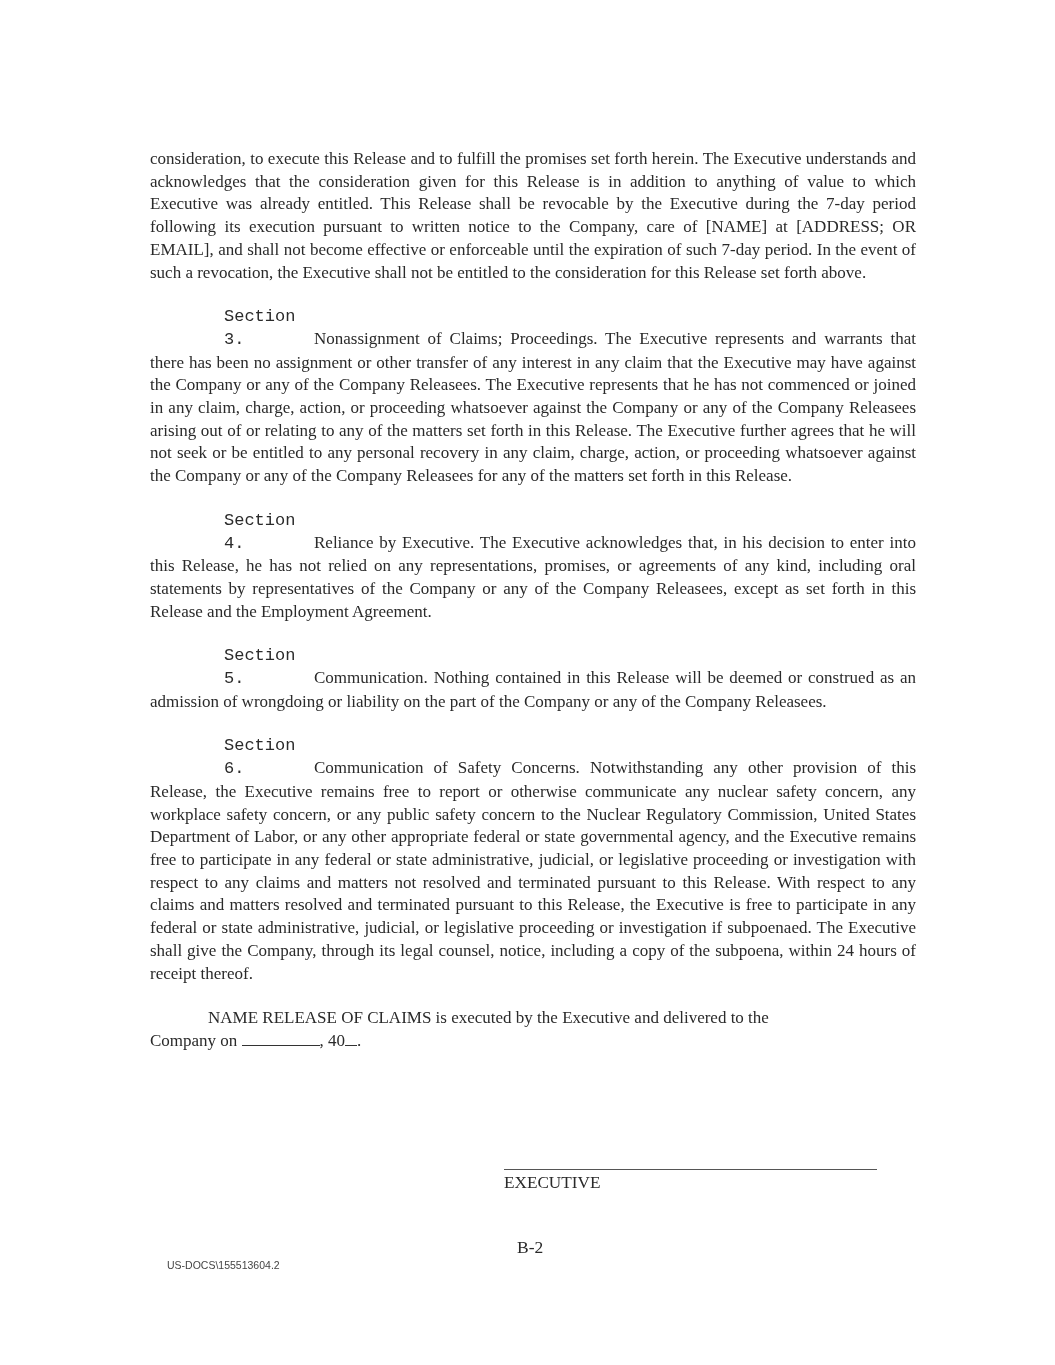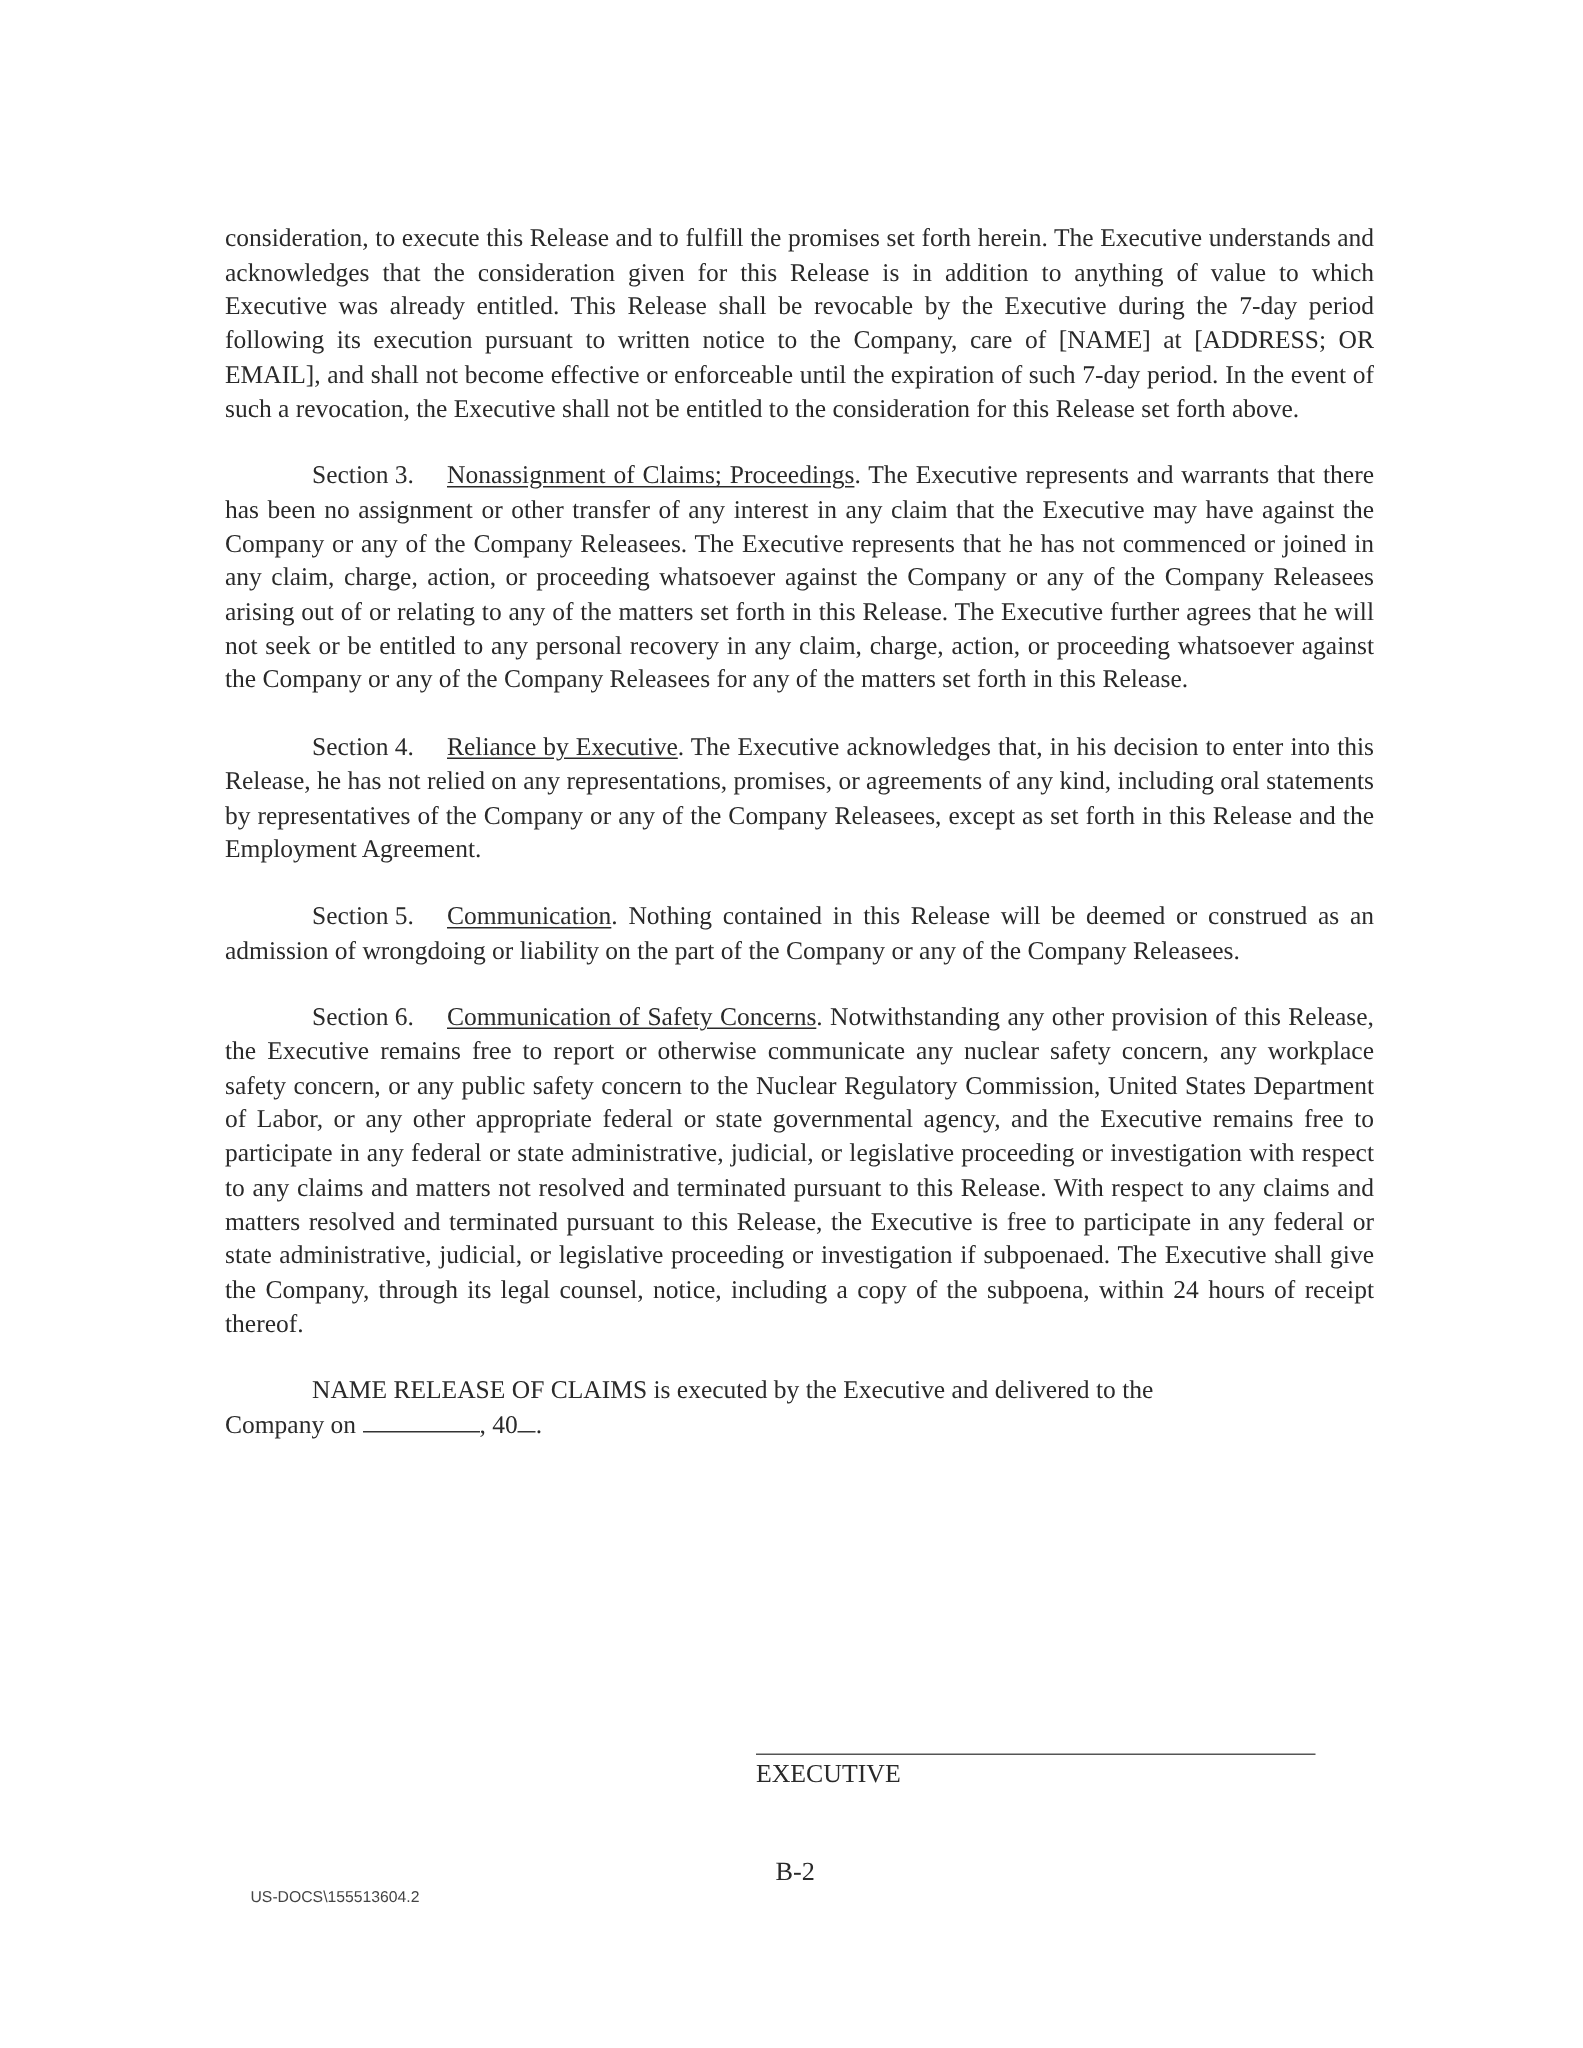--- a/index.html
+++ b/index.html
@@ -6,22 +6,22 @@
     body {
       width: 1055px; height: 1365px; position: relative; overflow: hidden;
       font-family: "Liberation Serif", "DejaVu Serif", serif;
       color: #2a2a2a;
     }
     .page { position: absolute; left: 150px; top: 148px; width: 766px; }
     .para {
       font-size: 17px; line-height: 22.7px; text-align: justify;
       margin: 0 0 22px 0;
     }
-    .para .sec { display: inline-block; width: 90px; margin-left: 58px; }
-    .para .heading { text-decoration: underline; text-underline-offset: 2px; }
+    .para .sec { display: inline-block; width: 90px; margin-left: 74px; font-family: Liberation Mono, monospace; }
+    .para .heading { text-underline-offset: 2px; }
     .para.ragged { text-align: left; }
     .sigline {
       position: absolute; left: 504px; top: 1169px; width: 373px;
       border-top: 1px solid #555;
     }
     .siglabel {
       position: absolute; left: 504px; top: 1173px;
       font-size: 17.2px;
     }
     .pagenum {

